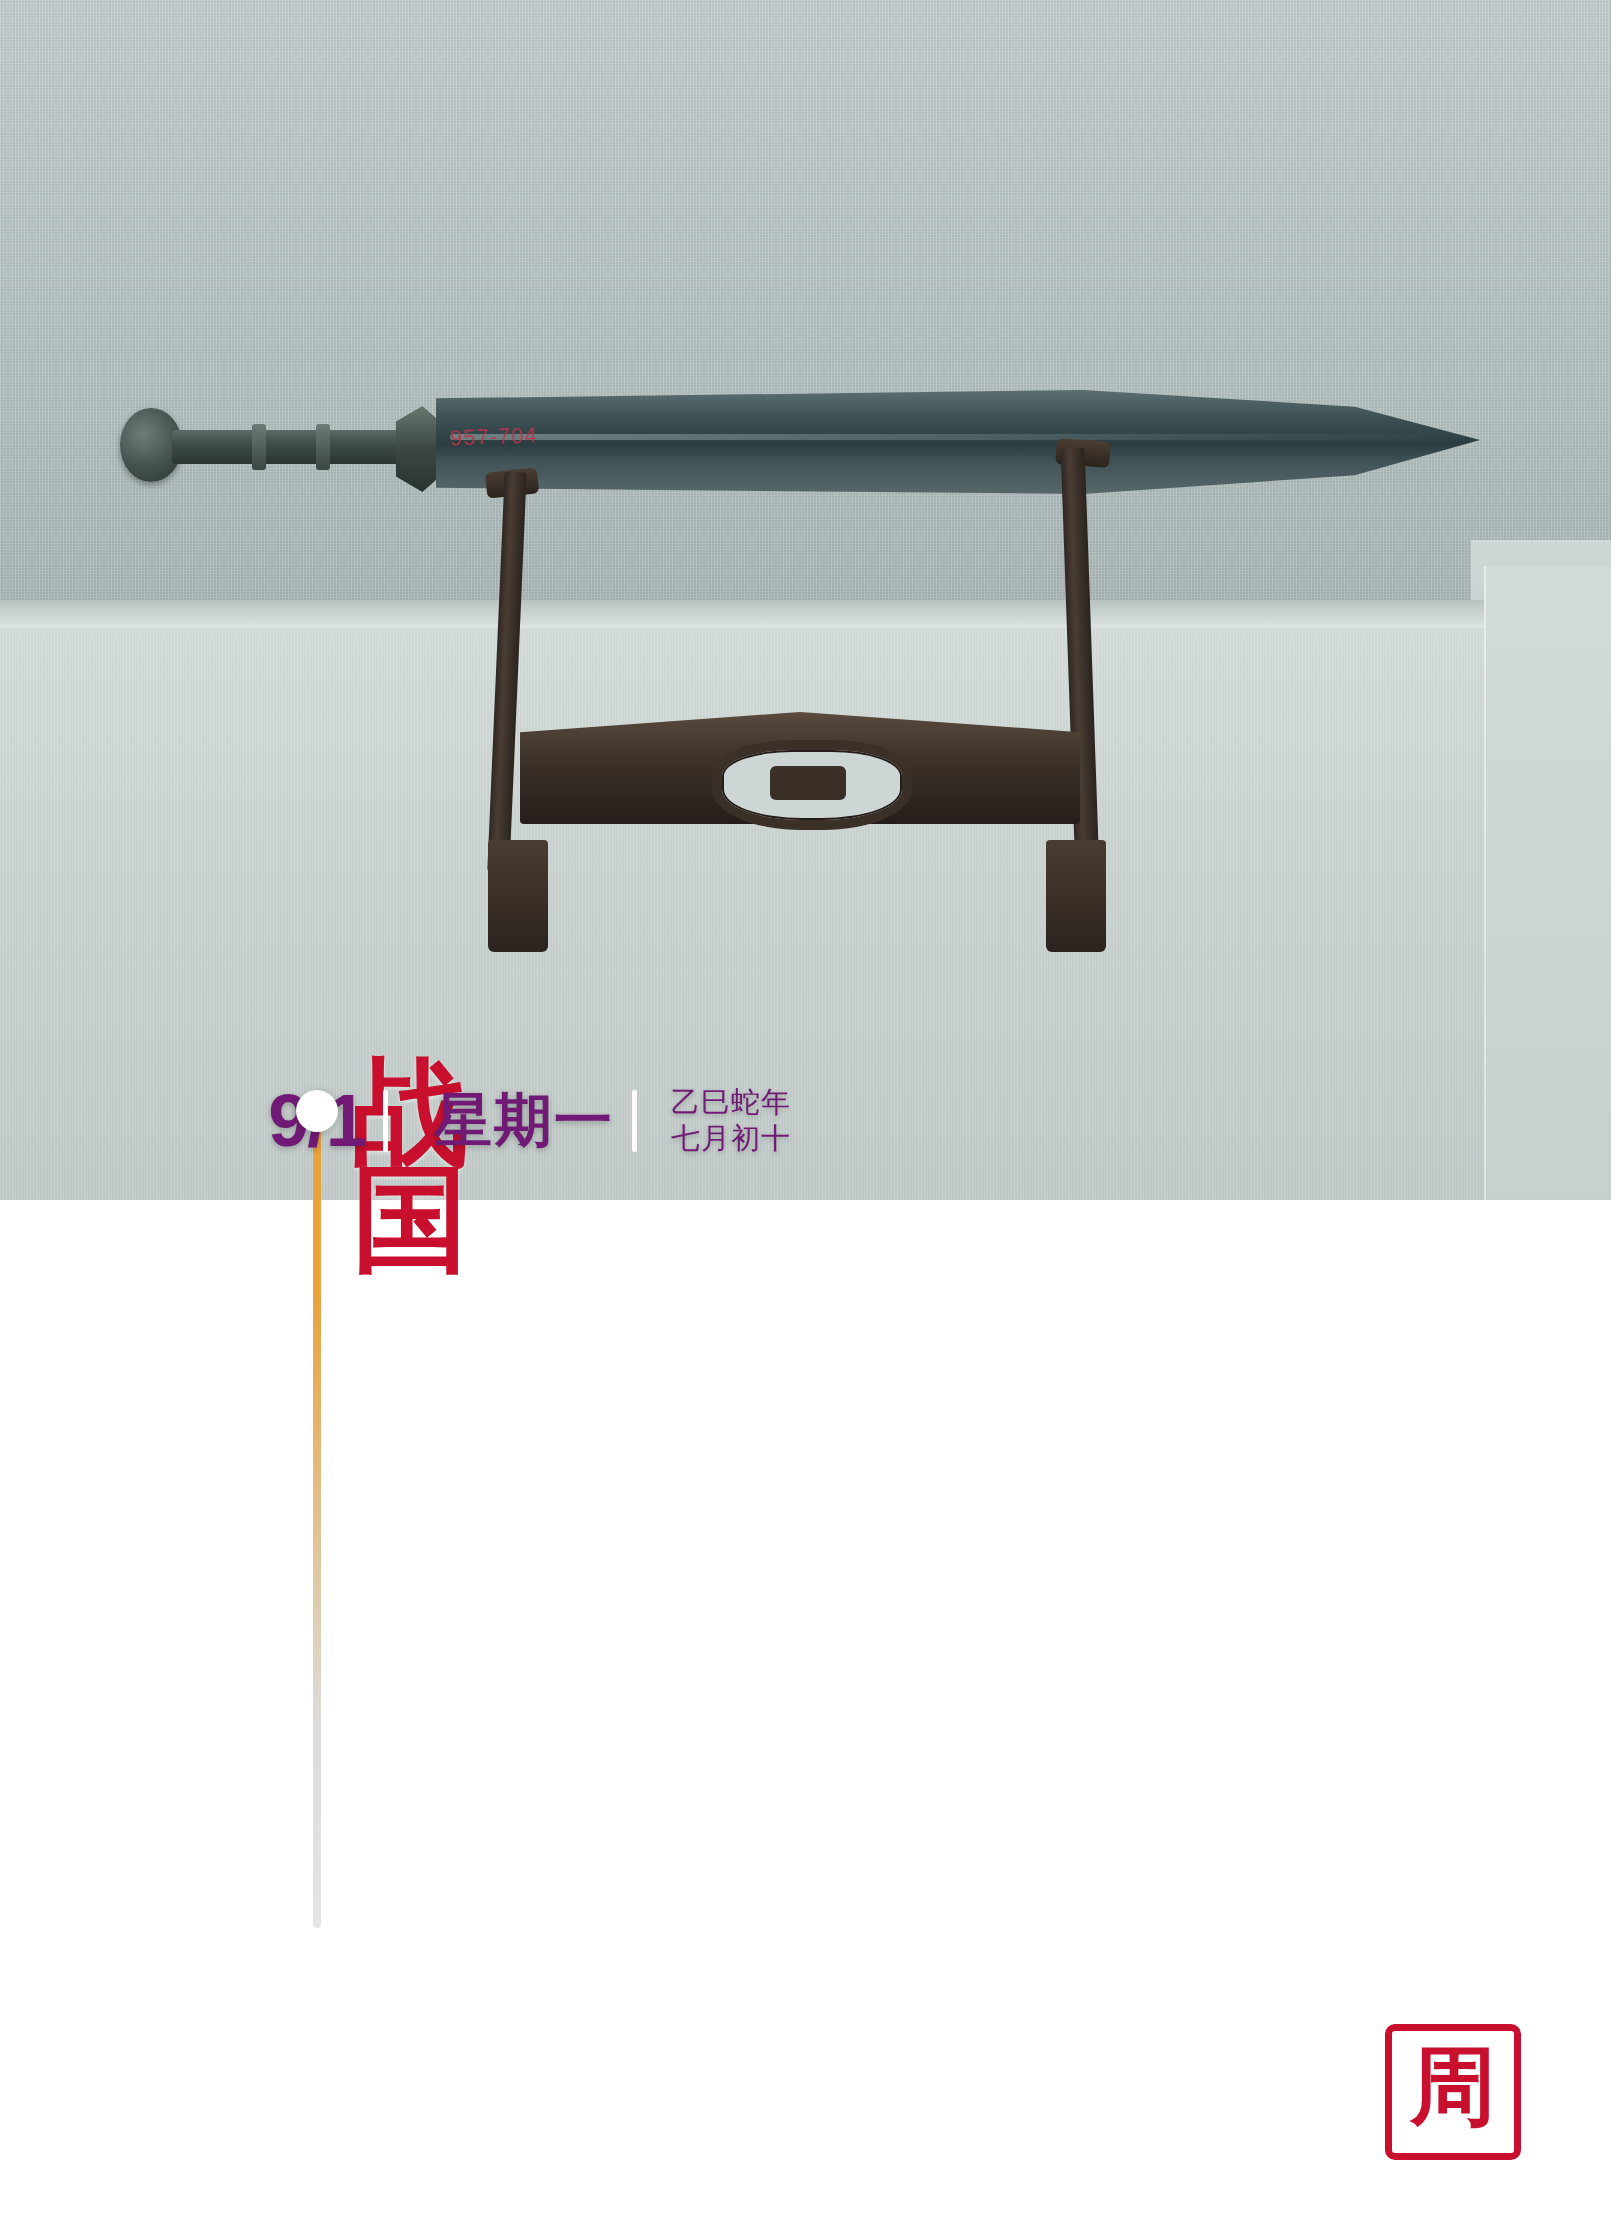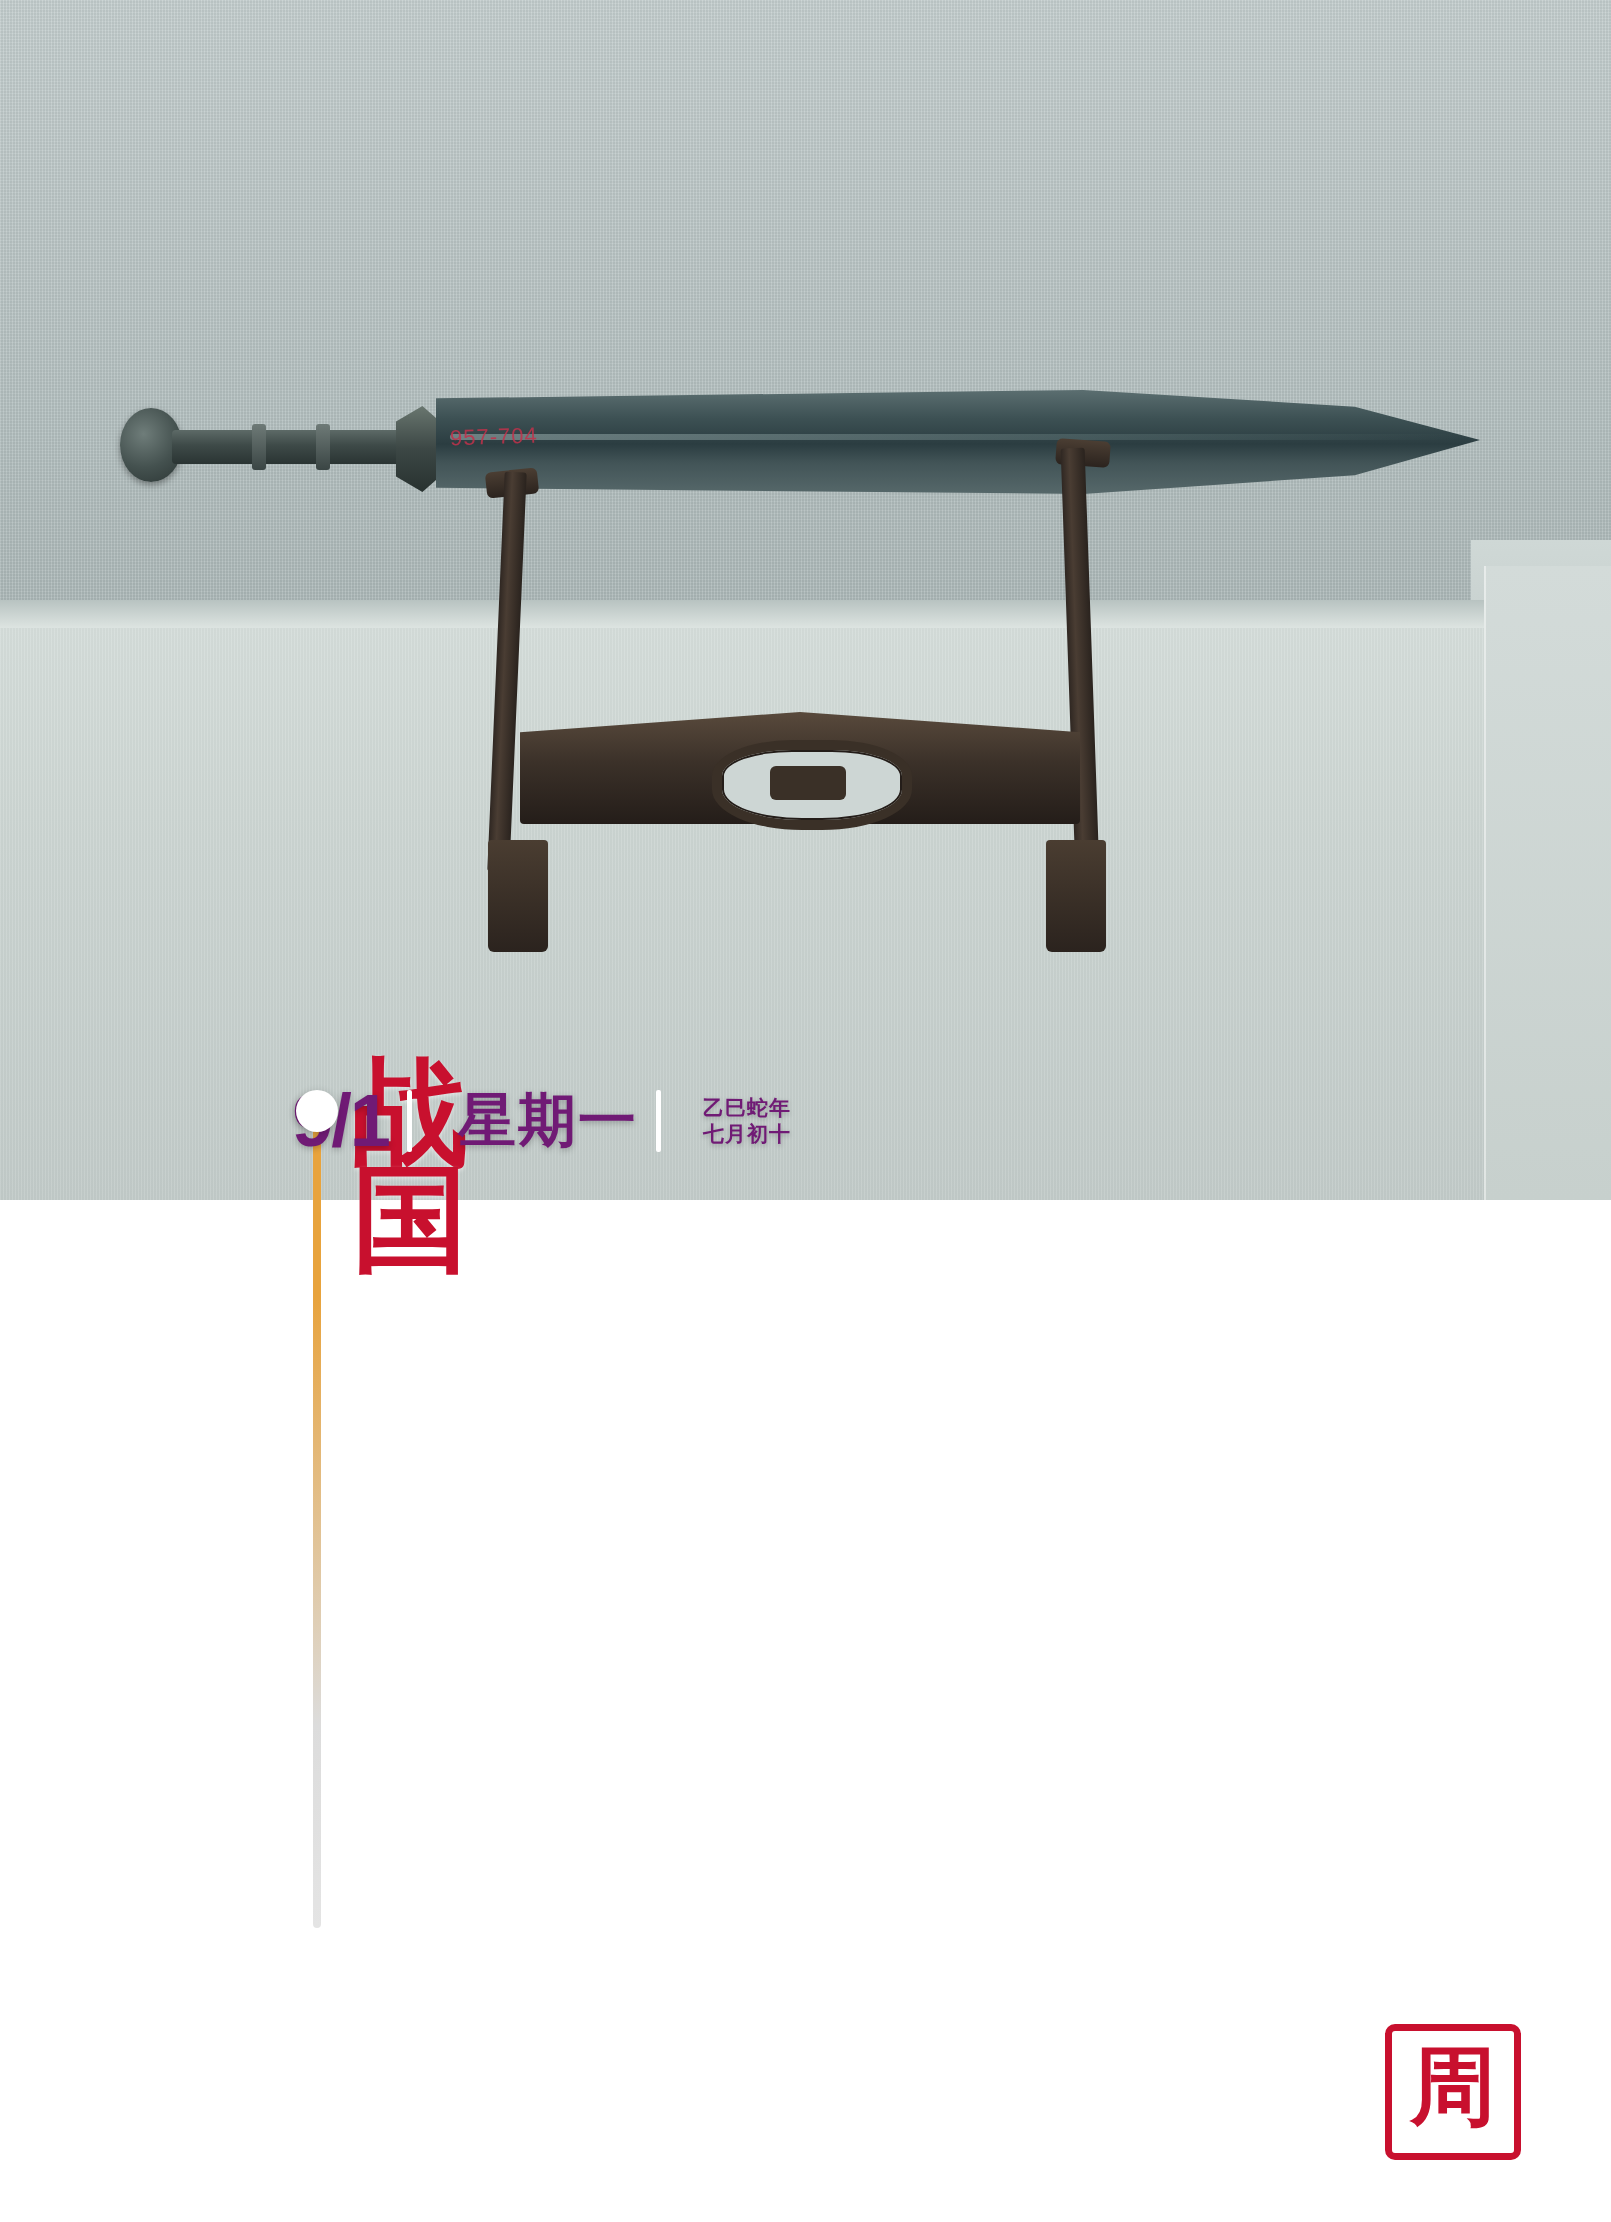--- a/index.html
+++ b/index.html
@@ -245,25 +245,25 @@
   }
   .date-weekday {
     font-family: "Liberation Sans", sans-serif;
     font-size: 58px;
     font-weight: bold;
     letter-spacing: 2px;
     text-shadow: 0 2px 6px rgba(0,0,0,0.25);
     margin-left: 28px;
   }
   .date-lunar {
-    margin-left: 24px;
-    font-family: "Liberation Sans", sans-serif;
-    font-size: 21px;
+    margin-left: 16px;
+    font-family: "Liberation Sans", sans-serif;
+    font-size: 29px;
     line-height: 1.22;
-    font-weight: bold;
+    font-weight: normal;
     letter-spacing: 1px;
     text-shadow: 0 2px 5px rgba(0,0,0,0.25);
   }
   .date-lunar span { display: block; }
 
   
   .accent-line {
     position: absolute;
     left: 313px;
     top: 1118px;

